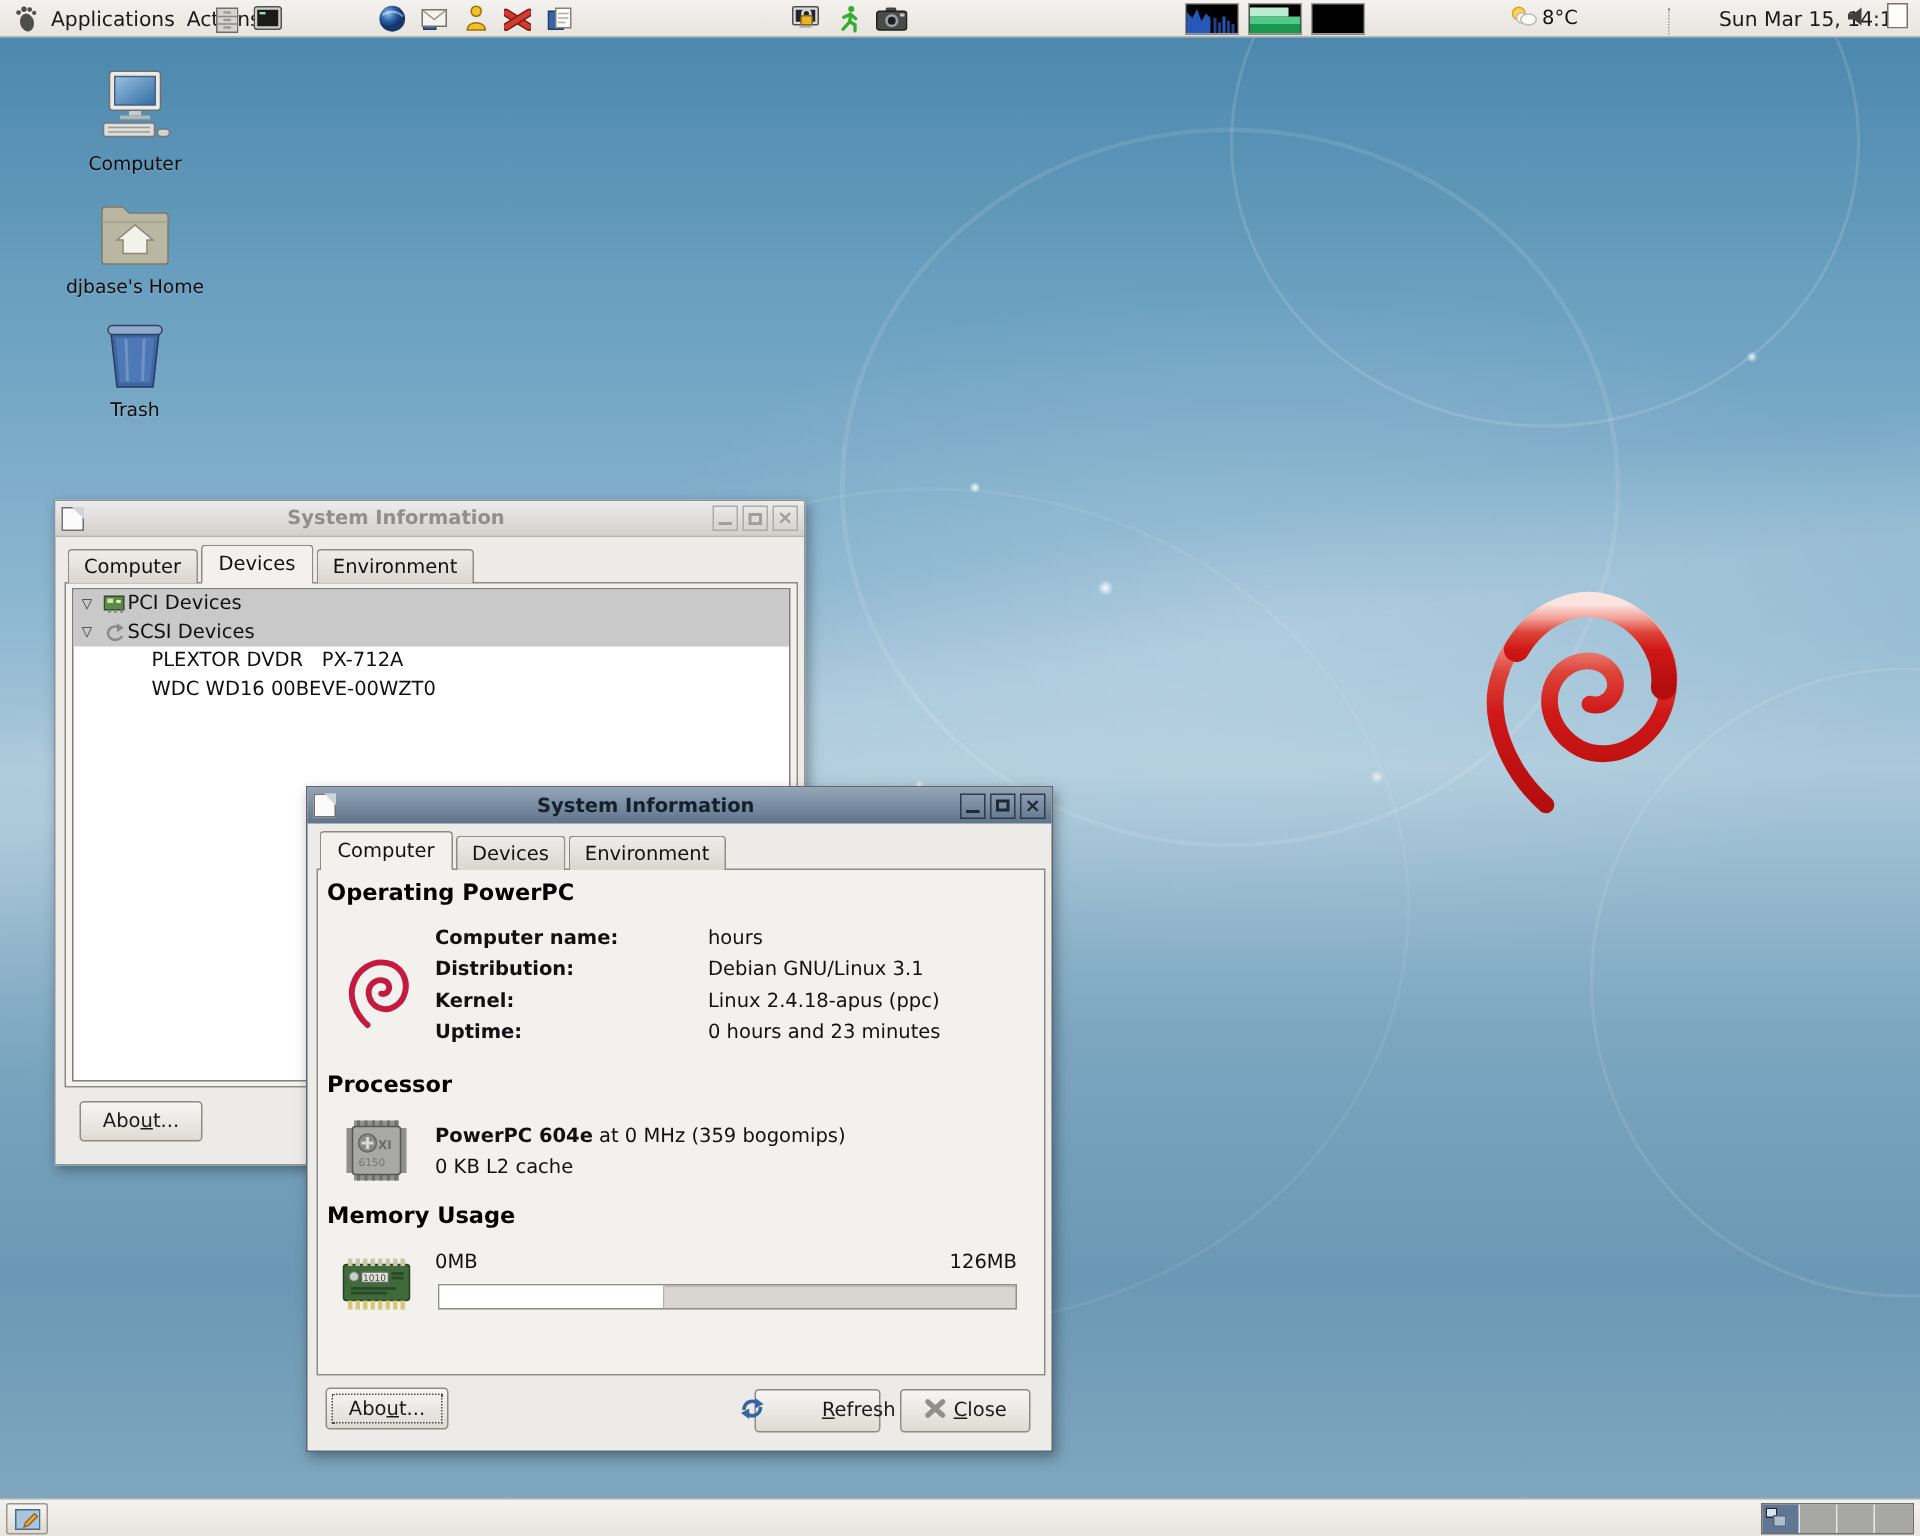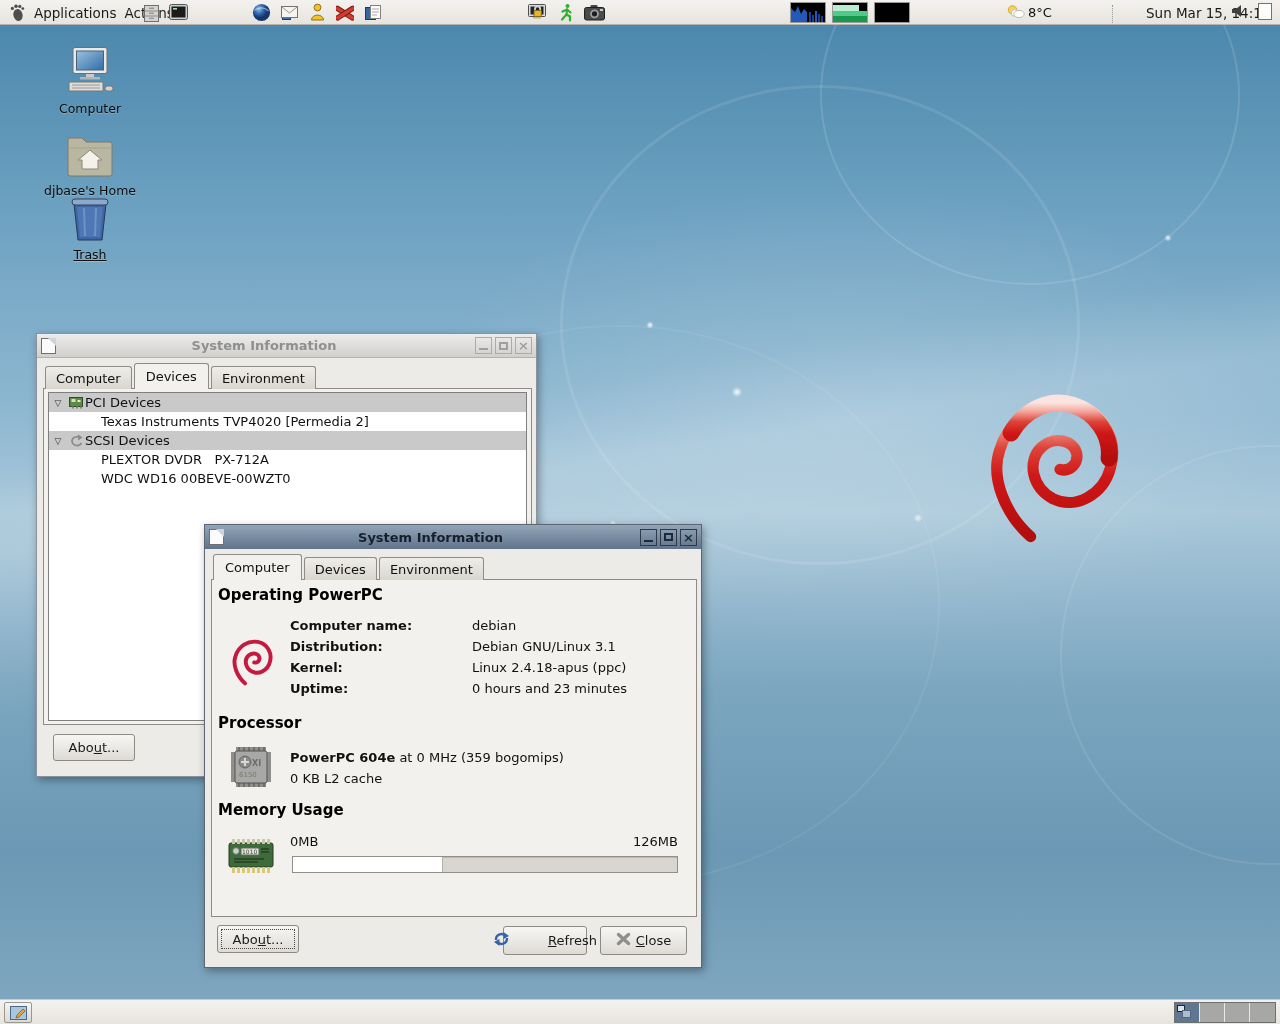--- a/index.html
+++ b/index.html
@@ -324,21 +324,21 @@
   <div class="art">
     <svg width="50" height="48">
       <path d="M3 12 L3 8 a2 2 0 0 1 2 -2 L17 6 L21 10 L45 10 a2 2 0 0 1 2 2 L47 42 a2 2 0 0 1 -2 2 L5 44 a2 2 0 0 1 -2 -2 Z" fill="#b9b6a2" stroke="#7d7a68"></path>
       <path d="M3 16 L47 16" stroke="#a5a28e"></path>
       <polygon points="25,18 13,28 17,28 17,37 33,37 33,28 37,28" fill="#f2f1ea" stroke="#8a8778"></polygon>
     </svg>
   </div>
   <div class="lbl">djbase's Home</div>
 </div>
 
-<div class="desk-icon" style="top:192px;text-decoration:underline;">
+<div class="desk-icon" style="top:210px;">
   <div class="art">
     <svg width="46" height="50">
       <polygon points="7,10 39,10 35,46 11,46" fill="#3f66a0" stroke="#27395c"></polygon>
       <polygon points="10,13 36,13 33,43 13,43" fill="#4d77b5"></polygon>
       <line x1="17" y1="14" x2="18" y2="42" stroke="#6f93c4" stroke-width="2"></line>
       <line x1="29" y1="14" x2="28" y2="42" stroke="#6f93c4" stroke-width="2"></line>
       <rect x="5" y="5" width="36" height="6" rx="3" fill="#8fa9cd" stroke="#31415e"></rect>
     </svg>
   </div>
   <div class="lbl">Trash</div>
@@ -371,23 +371,20 @@
           <svg width="15" height="13">
               <rect x="0.5" y="1.5" width="13" height="9" fill="#5c8a4a" stroke="#2f4d26"></rect>
               <rect x="2.5" y="3" width="4" height="3" fill="#d8e0ae"></rect>
               <rect x="8.5" y="4" width="3" height="2" fill="#efe6b4"></rect>
               <rect x="3" y="10.5" width="2" height="2" fill="#888"></rect>
               <rect x="7" y="10.5" width="2" height="2" fill="#888"></rect>
               <rect x="11" y="10.5" width="2" height="2" fill="#888"></rect>
             </svg>
         </span>
         <span>PCI Devices</span>
-      </div>
-      <div class="trow trow-item">
-        <span>Texas Instruments TVP4020 [Permedia 2]</span>
       </div>
       <div class="trow trow-header">
         <span class="expander">▽</span>
         <span class="hicon">
           <svg width="14" height="13">
               <path d="M11.5 4 A5 4.4 0 1 0 12.5 9" fill="none" stroke="#8a8a8a" stroke-width="1.7"></path>
               <polygon points="9,0.5 13.5,3.5 9,6.5" fill="#8a8a8a"></polygon>
             </svg>
         </span>
         <span>SCSI Devices</span>
@@ -427,21 +424,21 @@
   <div class="page" style="position:absolute;">
     <div class="sect-head" style="left:6px; top:6px;">Operating PowerPC</div>
 
     <div style="position:absolute; left:18px; top:58px; width:44px; height:48px;">
       <svg width="44" height="48" viewBox="0 0 100 110">
         <path d="M 34 104 C 16 88, 5 62, 12 42 C 19 19, 41 5, 63 9 C 85 13, 97 34, 91 55 C 86 74, 66 85, 50 77 C 35 69, 31 50, 42 40 C 51 32, 65 35, 67 45 C 68 52, 62 58, 55 56" fill="none" stroke="#c41a3f" stroke-width="9" stroke-linecap="round"></path>
       </svg>
     </div>
 
     <div class="kv-label" style="top:38px;">Computer name:</div>
-    <div class="kv-value" style="top:38px;">debian</div>
+    <div class="kv-value" style="top:38px;">hours</div>
     <div class="kv-label" style="top:59px;">Distribution:</div>
     <div class="kv-value" style="top:59px;">Debian GNU/Linux 3.1</div>
     <div class="kv-label" style="top:80px;">Kernel:</div>
     <div class="kv-value" style="top:80px;">Linux 2.4.18-apus (ppc)</div>
     <div class="kv-label" style="top:101px;">Uptime:</div>
     <div class="kv-value" style="top:101px;">0 hours and 23 minutes</div>
 
     <div class="sect-head" style="left:6px; top:134px;">Processor</div>
 
     <div style="position:absolute; left:18px; top:166px;">

